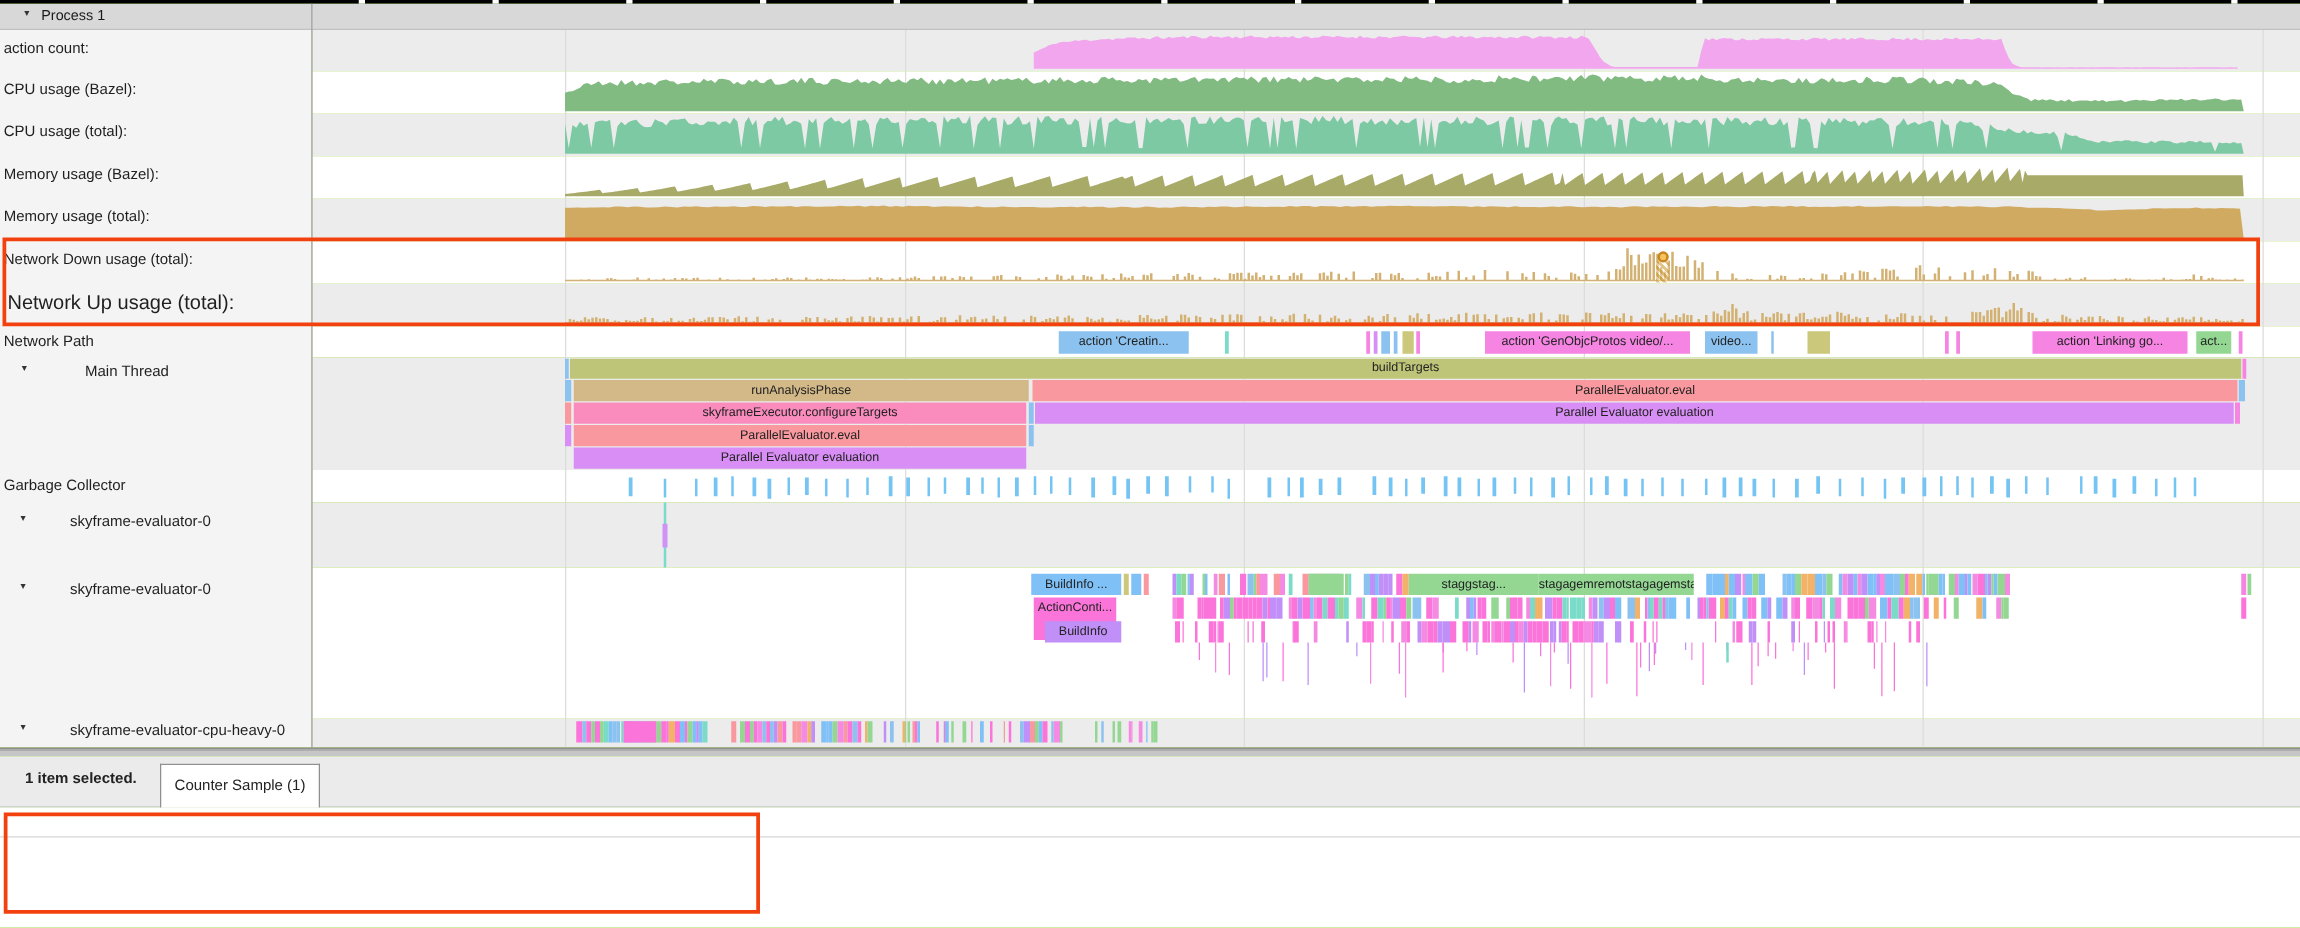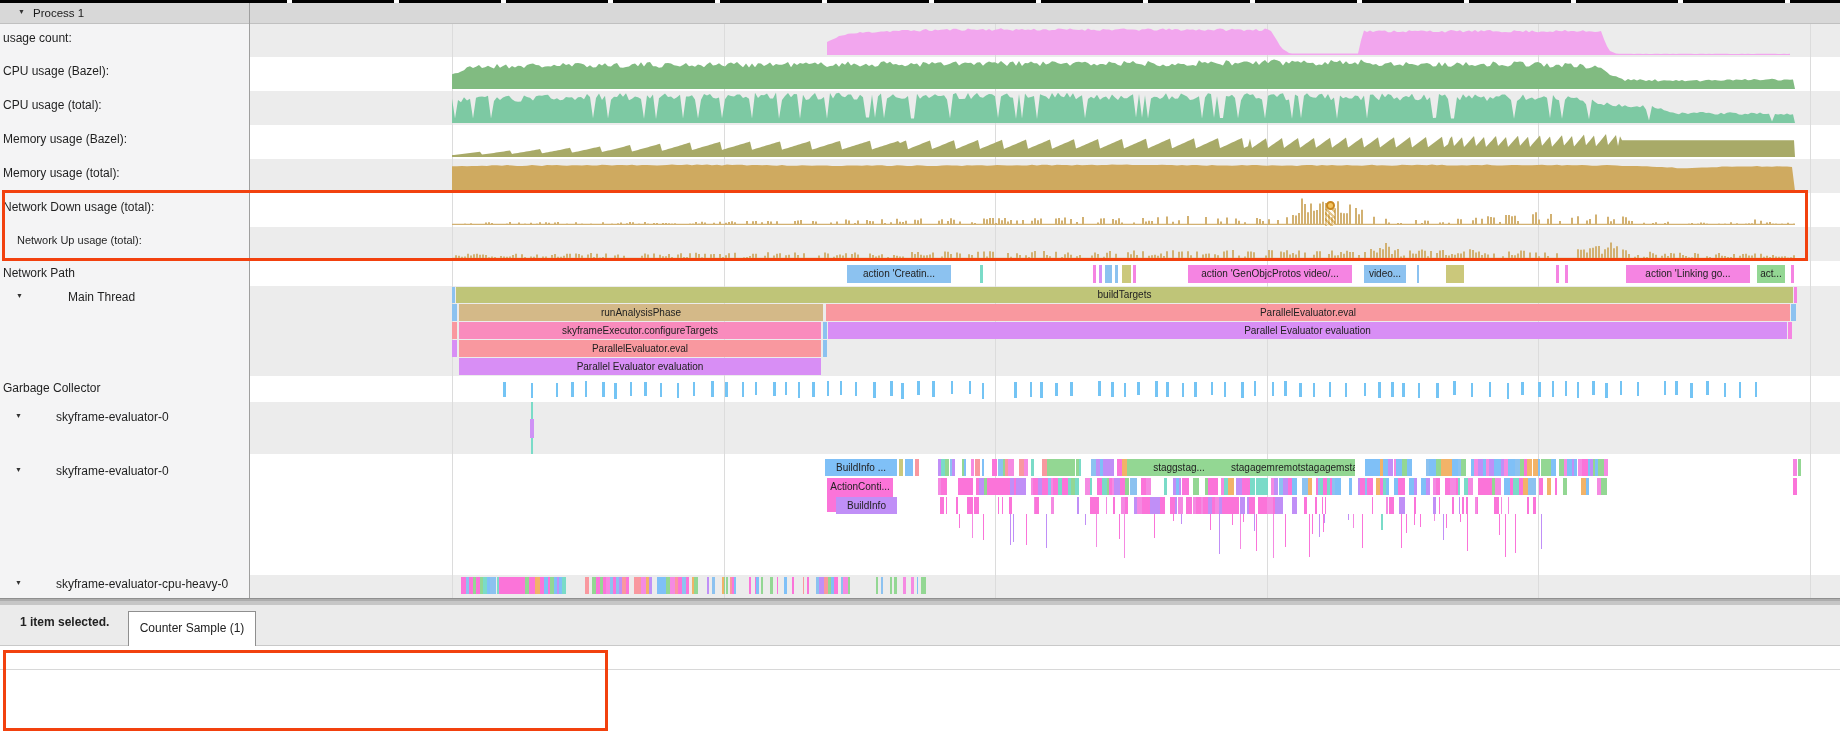--- a/index.html
+++ b/index.html
@@ -653,39 +653,39 @@
       <div style="position: absolute; left: 903.4px; top: 577px; width: 1.6px; height: 17px; background: rgb(245, 138, 226);"></div>
       <div style="position: absolute; left: 904.9px; top: 577px; width: 1.4px; height: 17px; background: rgb(245, 138, 226);"></div>
       <div style="position: absolute; left: 910.8px; top: 577px; width: 2.8px; height: 17px; background: rgb(245, 138, 226);"></div>
       <div style="position: absolute; left: 916.6px; top: 577px; width: 1.6px; height: 17px; background: rgb(127, 192, 247);"></div>
       <div style="position: absolute; left: 920.9px; top: 577px; width: 2.5px; height: 17px; background: rgb(147, 215, 147);"></div>
       <div style="position: absolute; left: 923.4px; top: 577px; width: 2.7px; height: 17px; background: rgb(147, 215, 147);"></div>
       <div style="position: absolute; left: 499px; top: 577px; width: 26px; height: 17px; background: rgb(251, 116, 217);"></div>
     </div>
   <div id="labels-layer" class="abs">
       <div style="position: absolute; left: 0px; top: 24px; width: 248px; height: 33px;">
-        <div style="position: absolute; left: 3px; top: 7px; font-size: 12px; color: rgb(31, 31, 31); white-space: nowrap;">usage count:</div>
+        <div style="position: absolute; left: 3px; top: 7px; font-size: 12px; color: rgb(31, 31, 31); white-space: nowrap;">action count:</div>
       </div>
       <div style="position: absolute; left: 0px; top: 57px; width: 248px; height: 34px;">
         <div style="position: absolute; left: 3px; top: 7px; font-size: 12px; color: rgb(31, 31, 31); white-space: nowrap;">CPU usage (Bazel):</div>
       </div>
       <div style="position: absolute; left: 0px; top: 91px; width: 248px; height: 34px;">
         <div style="position: absolute; left: 3px; top: 7px; font-size: 12px; color: rgb(31, 31, 31); white-space: nowrap;">CPU usage (total):</div>
       </div>
       <div style="position: absolute; left: 0px; top: 125px; width: 248px; height: 34px;">
         <div style="position: absolute; left: 3px; top: 7px; font-size: 12px; color: rgb(31, 31, 31); white-space: nowrap;">Memory usage (Bazel):</div>
       </div>
       <div style="position: absolute; left: 0px; top: 159px; width: 248px; height: 34px;">
         <div style="position: absolute; left: 3px; top: 7px; font-size: 12px; color: rgb(31, 31, 31); white-space: nowrap;">Memory usage (total):</div>
       </div>
       <div style="position: absolute; left: 0px; top: 193px; width: 248px; height: 34px;">
         <div style="position: absolute; left: 3px; top: 7px; font-size: 12px; color: rgb(31, 31, 31); white-space: nowrap;">Network Down usage (total):</div>
       </div>
       <div style="position: absolute; left: 0px; top: 227px; width: 248px; height: 34px;">
-        <div style="position: absolute; left: 17px; top: 7px; font-size: 11px; color: rgb(31, 31, 31); white-space: nowrap;">Network Up usage (total):</div>
+        <div style="position: absolute; left: 6px; top: 7px; font-size: 16px; color: rgb(31, 31, 31); white-space: nowrap;">Network Up usage (total):</div>
       </div>
       <div style="position: absolute; left: 0px; top: 261px; width: 248px; height: 25px;">
         <div style="position: absolute; left: 3px; top: 5px; font-size: 12px; color: rgb(31, 31, 31); white-space: nowrap;">Network Path</div>
       </div>
       <div style="position: absolute; left: 0px; top: 286px; width: 248px; height: 90px;">
         <div style="position: absolute; left: 16px; top: 6px; font-size: 7px; color: rgb(51, 51, 51);">▼</div>
         <div style="position: absolute; left: 68px; top: 4px; font-size: 12px; color: rgb(31, 31, 31); white-space: nowrap;">Main Thread</div>
       </div>
       <div style="position: absolute; left: 0px; top: 376px; width: 248px; height: 26px;">
         <div style="position: absolute; left: 3px; top: 5px; font-size: 12px; color: rgb(31, 31, 31); white-space: nowrap;">Garbage Collector</div>

